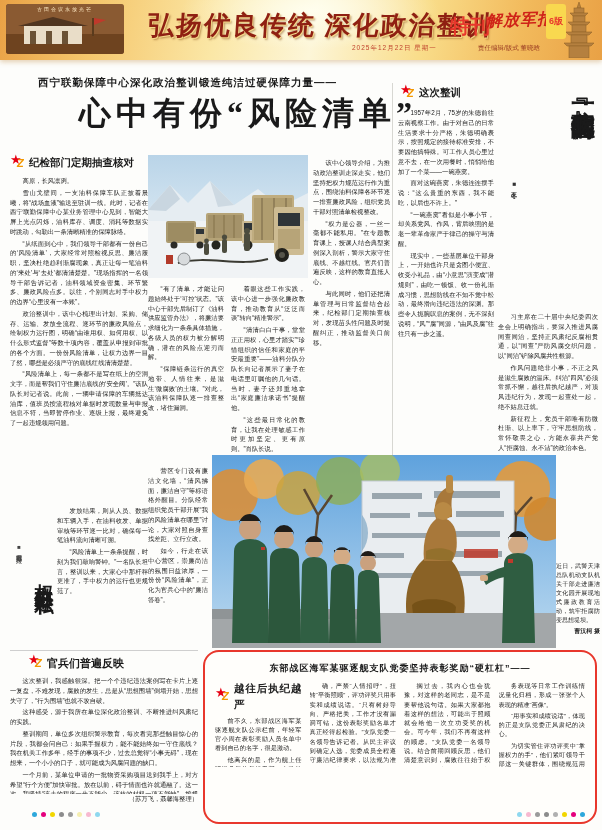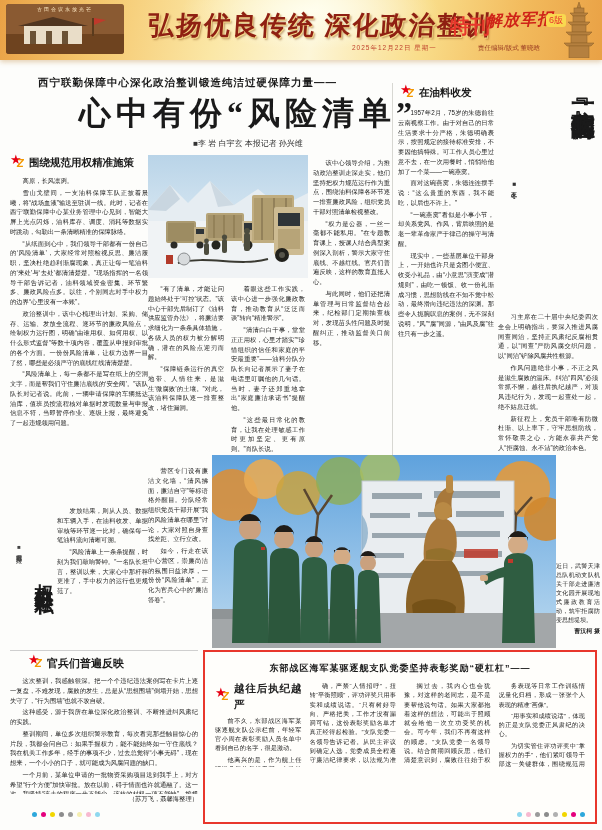--- a/index.html
+++ b/index.html
@@ -16,22 +16,22 @@
   .vignette-caption{position:absolute;left:0;top:2px;width:100%;text-align:center;
     font-size:5px;color:#ffe9c2;letter-spacing:2px;}
   .slogan{position:absolute;left:148px;top:8px;width:300px;
     font-family:"Liberation Serif","DejaVu Serif",serif;font-weight:bold;font-size:26px;
     color:#8f2012;letter-spacing:2px;white-space:nowrap;transform:skewX(-4deg);
     text-shadow:1px 1px 0 #f6d98a,2px 2px 2px rgba(120,60,0,.45);}
   .tekan{position:absolute;left:450px;top:13px;font-size:20px;font-weight:bold;color:#e8372c;}
   .banner-date{position:absolute;left:352px;top:44px;font-size:6.5px;letter-spacing:1px;color:#c0442e;}
   .masthead{position:absolute;left:486px;top:10px;font-family:"Liberation Serif","DejaVu Serif",serif;
     font-size:16px;font-weight:bold;font-style:italic;color:#cf2318;transform:rotate(-2deg);letter-spacing:1px;}
-  .pageno{position:absolute;left:546px;top:14px;font-size:9px;font-weight:normal;color:#e8372c;
-    background:#f9d84f;border-radius:3px;padding:0 3px;}
+  .pageno{position:absolute;left:546px;top:4px;font-size:9px;font-weight:bold;color:#e8372c;
+    background:#f9d84f;border-radius:3px;padding:11px 3px;}
   .banner-editor{position:absolute;left:478px;top:44px;font-size:6.5px;color:#9a3b22;}
   .pagoda{position:absolute;left:558px;top:2px;}
   
   .kicker{position:absolute;left:38px;top:76px;width:420px;text-align:left;
     font-size:10.5px;font-weight:bold;letter-spacing:1px;}
   .headline{position:absolute;left:28px;top:92px;width:440px;text-align:center;
     font-size:32px;font-weight:bold;letter-spacing:5px;
     font-family:"Liberation Serif","DejaVu Serif",serif;}
   .byline{position:absolute;left:38px;top:138px;width:420px;text-align:center;font-size:8px;color:#333;}
   
@@ -67,21 +67,21 @@
   .vt-block{position:absolute;left:502px;top:90px;width:96px;height:218px;display:flex;}
   .vt-byline{writing-mode:vertical-rl;font-size:6.5px;color:#333;width:16px;padding-top:90px;}
   .vt-title{writing-mode:vertical-rl;font-size:24px;font-weight:bold;letter-spacing:1px;
     font-family:"Liberation Serif","DejaVu Serif",serif;flex:1;text-align:left;line-height:1.25;}
   
   .caption{position:absolute;left:556px;top:562px;width:44px;height:100px;overflow:hidden;
     font-size:6px;line-height:1.5;text-align:justify;color:#222;}
   .credit{font-weight:bold;text-align:right;margin-top:2px;}
   
   .redbox{position:absolute;left:203px;top:650px;width:394px;height:174px;
-    border:2.5px solid #e8372c;border-radius:0;background:#fffefb;box-sizing:border-box;}
+    border:2.5px solid #e8372c;border-radius:16px;background:#fffefb;box-sizing:border-box;}
   .rb-kicker{margin-top:10px;text-align:center;font-size:9px;font-weight:bold;letter-spacing:1px;}
   .rb-headline{text-align:center;font-size:24px;font-weight:bold;letter-spacing:7px;margin-top:2px;
     font-family:"Liberation Serif","DejaVu Serif",serif;}
   .rb-byline{text-align:center;font-size:7.5px;color:#444;margin-top:3px;}
   .rb-cols{display:flex;gap:8px;margin:6px 10px 0 10px;height:86px;overflow:hidden;}
   .rb-col{flex:1;overflow:hidden;font-size:6.2px;line-height:1.5;text-align:justify;color:#222;}
   .rb-col p{margin:0 0 2px 0;text-indent:2em;}
   .rb-col .rubric{font-size:10.5px;margin-bottom:3px;}
   .dots-right{position:absolute;right:10px;bottom:5px;}
 </style>
@@ -126,28 +126,27 @@
           <rect x="13" y="33" width="16" height="8"></rect>
           <path d="M6 41 L36 41 L33 44 L9 44 Z"></path>
           <rect x="11" y="44" width="20" height="12"></rect>
         </g>
       </svg>
     </div>
   </div>
 
   <div class="kicker">西宁联勤保障中心深化政治整训锻造纯洁过硬保障力量——</div>
   <div class="headline">心中有份“风险清单”</div>
-  <div class="byline">■李 岩 白宇玄 本报记者 孙兴维</div>
 
   <div class="left-rubric rubric">
     <span class="starz">
         <span class="st">★</span>
         <span class="zz">Z</span>
       </span>
-    <span>围绕规范用权精准施策</span>
+    <span>纪检部门定期抽查核对</span>
   </div>
   <div class="colbox" style="left:10px;top:176px;width:138px;height:326px;">
       <p>高原，长风凛冽。</p>
       <p>雪山戈壁间，一支油料保障车队正披着晨曦，将“战场血液”输送至驻训一线。此时，记者在西宁联勤保障中心某业务管理中心见到，智能大屏上光点闪烁，油料库存、调度、消耗等数据实时跳动，勾勒出一条清晰精准的保障脉络。</p>
       <p>“从纸面到心中，我们领导干部都有一份自己的‘风险清单’，大家经常对照检视反思、廉洁履职，坚决杜绝趋利渐腐现象，真正让每一笔油料的‘来处’与‘去处’都清清楚楚。”现场指挥的一名领导干部告诉记者，油料领域资金密集、环节繁多、廉政风险点多。以往，个别同志对手中权力的边界“心里没有一本账”。</p>
       <p>政治整训中，该中心梳理出计划、采购、储存、运输、发放全流程、逐环节的廉政风险点，绘制权力运行图，明确“由谁用权、如何用权、以什么形式监督”等数十项内容，覆盖从申报到审批的各个方面。一份份风险清单，让权力边界一目了然，哪些是必须严守的底线红线清清楚楚。</p>
       <p>“风险清单上，每一条都不是写在纸上的空洞文字，而是帮我们守住廉洁底线的‘安全阀’。”该队队长对记者说。此前，一辆申请保障的车辆抵达油库，值班员按流程核对单据时发现数量与申报信息不符，当即暂停作业、逐级上报，最终避免了一起违规领用问题。</p>
     </div>
 
   <div class="pullquote">
@@ -239,21 +238,21 @@
       <p>营区专门设有廉洁文化墙，“清风拂面，廉洁自守”等标语格外醒目。分队经常组织党员干部开展“我的风险清单在哪里”讨论，大家对照自身查找差距、立行立改。</p>
       <p>如今，行走在该中心营区，崇廉尚洁的氛围日益浓厚，一份份“风险清单”，正化为官兵心中的“廉洁答卷”。</p>
     </div>
 
   <div class="rightcol"></div>
   <div class="right-rubric rubric">
     <span class="starz">
         <span class="st">★</span>
         <span class="zz">Z</span>
       </span>
-    <span>在油料收发</span>
+    <span>这次整训</span>
   </div>
   <div class="colbox" style="left:398px;top:108px;width:96px;height:348px;">
       <p>1957年2月，75岁的朱德前往云南视察工作。由于对自己的日常生活要求十分严格，朱德明确表示，按照规定的接待标准安排，不要因他搞特殊。可工作人员心里过意不去，在一次用餐时，悄悄给他加了一个菜——一碗燕窝。</p>
       <p>面对这碗燕窝，朱德连连摆手说：“这么贵重的东西，我不能吃，以后也不许上。”</p>
       <p>“一碗燕窝”看似是小事小节，却关系党风、作风，背后映照的是老一辈革命家严于律己的操守与清醒。</p>
       <p>现实中，一些基层单位干部身上，一开始也许只是贪图小便宜、收受小礼品，由“小意思”演变成“潜规则”，由吃一顿饭、收一份礼渐成习惯，思想防线在不知不觉中松动，最终滑向违纪违法的深渊。那些令人扼腕叹息的案例，无不深刻说明，“风”“腐”同源，“由风及腐”往往只有一步之遥。</p>
     </div>
   <div class="vt-block">
     <div class="vt-byline">■王冬冬</div>
     <div class="vt-title">『一碗燕窝』的警醒</div>

